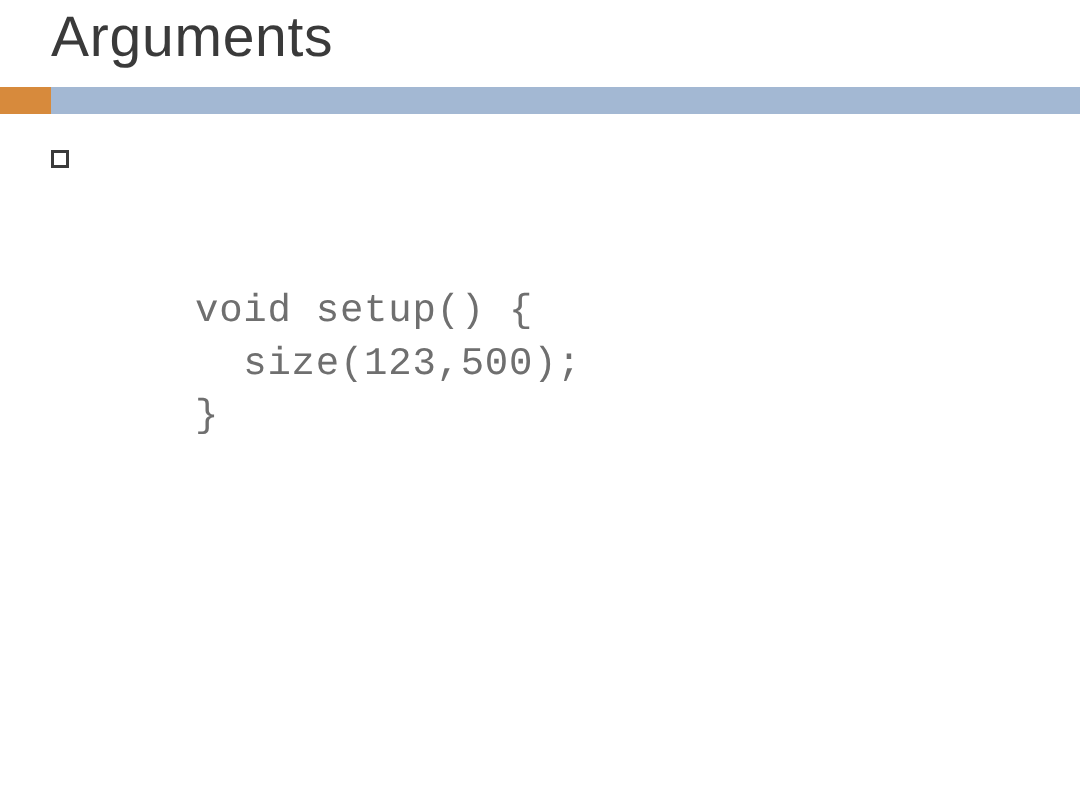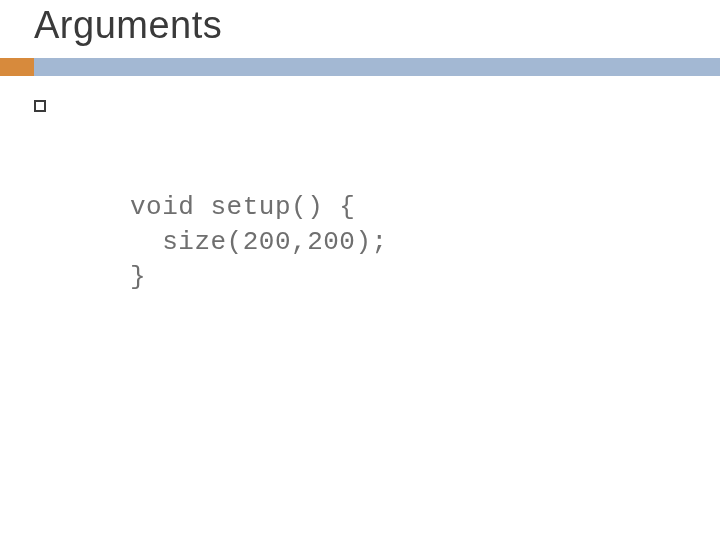--- a/index.html
+++ b/index.html
@@ -83,16 +83,16 @@
   <div class="title">Arguments</div>
 
   <div class="bar"></div>
   <div class="bar-accent"></div>
 
   <div class="bullet-row">
     <div class="bullet-marker"></div>
   </div>
 
   <div class="code-block"><span>void setup() {</span>
-<span>  size(200,200);</span>
+<span>  size(123,500);</span>
 <span>}</span></div>
 
 </div>
 
 </body></html>

